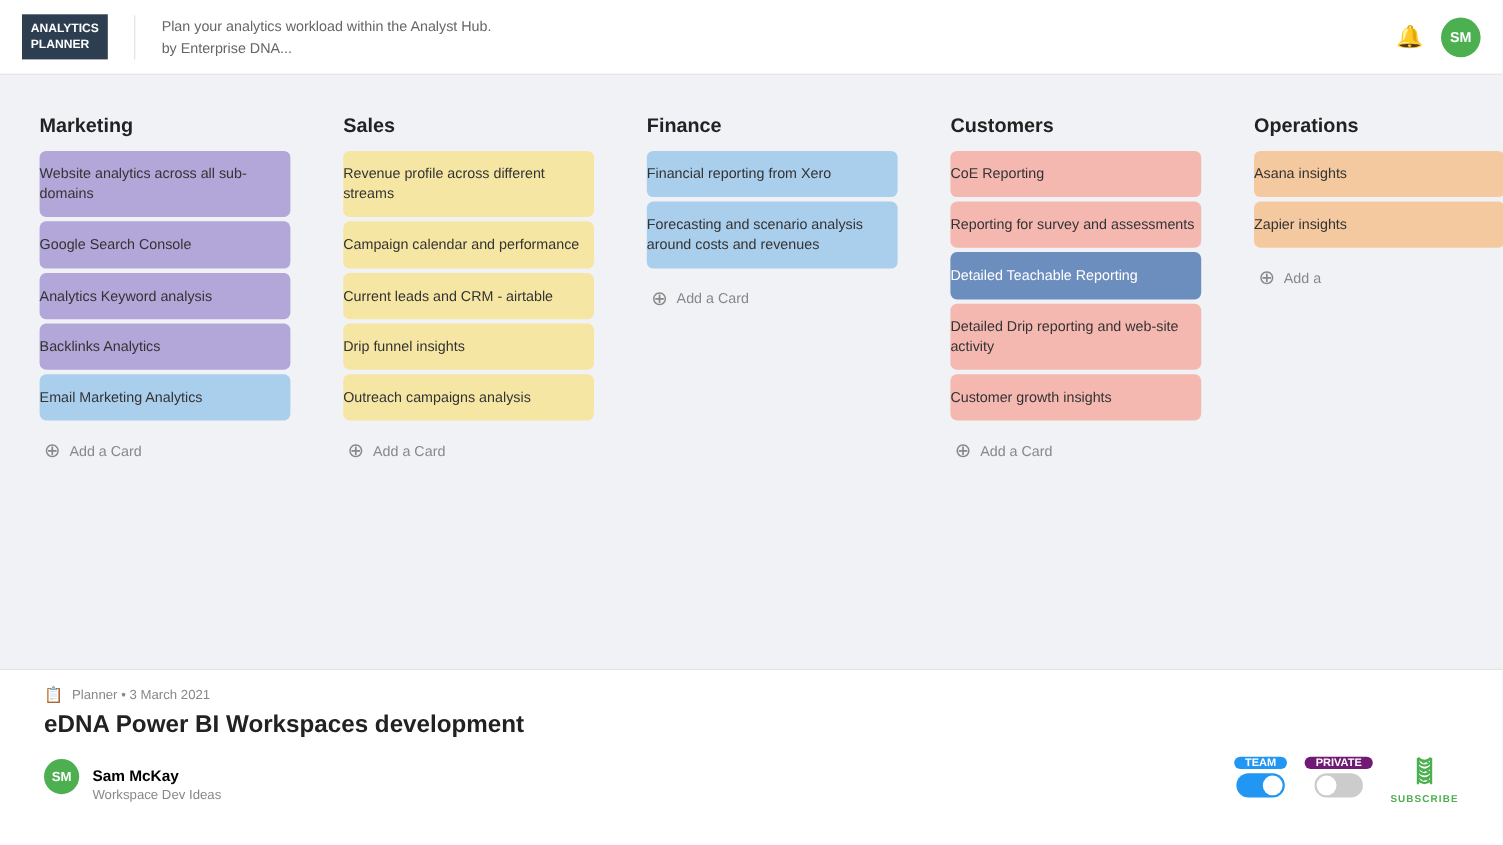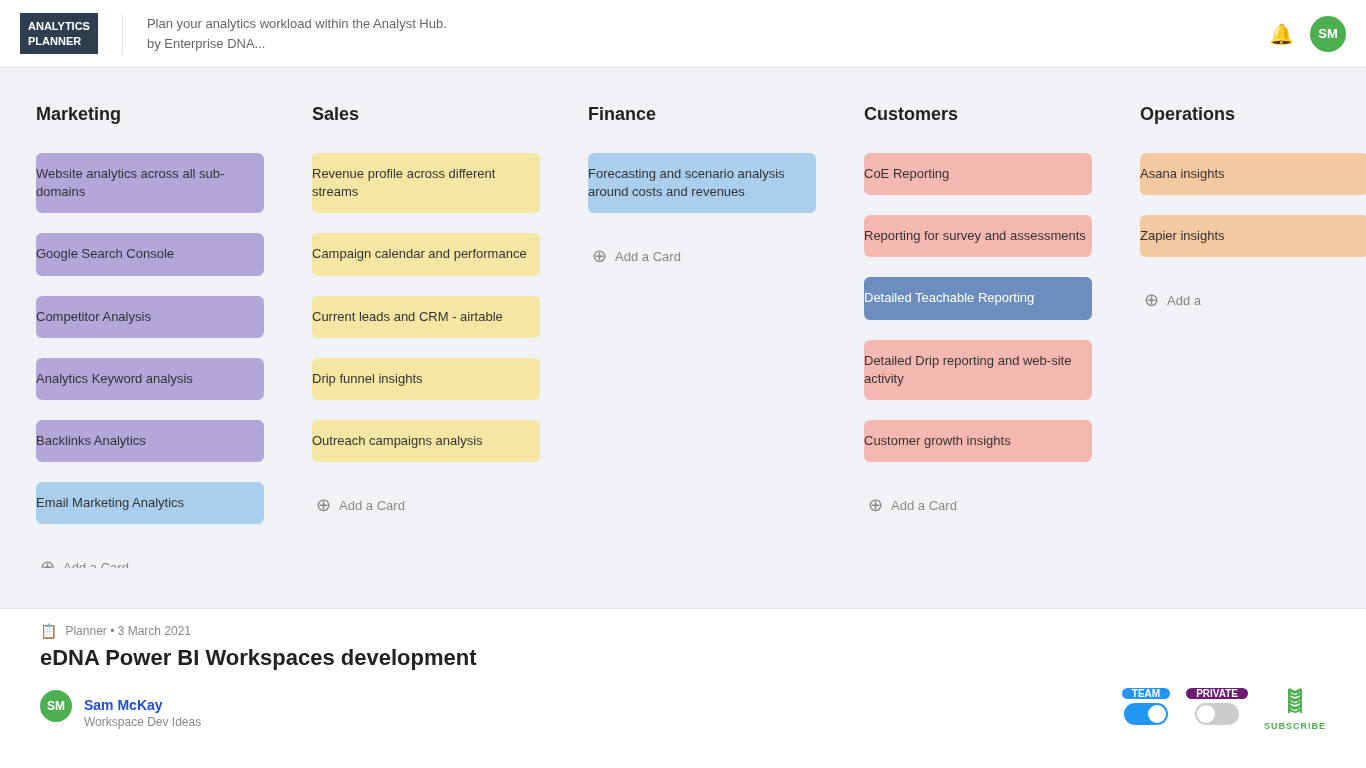--- a/index.html
+++ b/index.html
@@ -17,21 +17,21 @@
     .header-subtitle { font-size: 13px; color: #666; line-height: 1.5; }
     .header-right { margin-left: auto; display: flex; align-items: center; gap: 16px; }
     .bell-icon { font-size: 20px; color: #555; cursor: pointer; }
     .avatar { width: 36px; height: 36px; border-radius: 50%; background: #4caf50; color: #fff; font-size: 13px; font-weight: 700; display: flex; align-items: center; justify-content: center; cursor: pointer; }
 
     
     .main-area { flex: 1; overflow: hidden; display: flex; flex-direction: column; }
     .board-area { flex: 1; overflow-x: auto; overflow-y: hidden; padding: 20px; display: flex; gap: 16px; }
 
     
-    .column { background: #f0f2f5; border-radius: 8px; min-width: 260px; width: 260px; flex-shrink: 0; padding: 16px; display: flex; flex-direction: column; gap: 20px; overflow-y: auto; max-height: 480px; }
+    .column { background: #f0f2f5; border-radius: 8px; min-width: 260px; width: 260px; flex-shrink: 0; padding: 16px; display: flex; flex-direction: column; gap: 4px; overflow-y: auto; max-height: 480px; }
     .column-header { font-size: 18px; font-weight: 700; color: #222; margin-bottom: 8px; }
 
     
     .card { border-radius: 6px; padding: 12px 0; font-size: 13px; font-weight: 500; color: #333; line-height: 1.4; cursor: pointer; }
     .card-purple { background: #b3a6d9; }
     .card-yellow { background: #f5e6a3; }
     .card-blue { background: #aacfed; }
     .card-pink { background: #f5b8b0; }
     .card-salmon { background: #f5c9a0; }
     .card-highlighted { background: #6c8ebf; color: #fff; }
@@ -51,21 +51,21 @@
     .right-scrollbar { width: 14px; background: #f0f2f5; flex-shrink: 0; display: flex; flex-direction: column; }
     .scrollbar-track { background: #e8e8e8; flex: 1; margin: 4px 3px; border-radius: 3px; position: relative; }
 
     
     .bottom-panel { background: #fff; border-top: 1px solid #e0e0e0; padding: 14px 40px 16px; flex-shrink: 0; height: 160px; }
     .bottom-meta { display: flex; align-items: center; gap: 8px; color: #888; font-size: 12px; margin-bottom: 6px; }
     .bottom-meta-icon { font-size: 14px; }
     .bottom-title { font-size: 22px; font-weight: 700; color: #222; margin-bottom: 10px; }
     .bottom-info { display: flex; align-items: center; gap: 12px; }
     .user-avatar-sm { width: 32px; height: 32px; border-radius: 50%; background: #4caf50; color: #fff; font-size: 12px; font-weight: 700; display: flex; align-items: center; justify-content: center; }
-    .user-name { font-size: 14px; font-weight: 600; color: #1d4ed8; margin-top: 14px; }
+    .user-name { font-size: 14px; font-weight: 600; color: #000000; margin-top: 14px; }
     .workspace-label { font-size: 12px; color: #888; margin-top: 2px; }
     .bottom-right { margin-left: auto; display: flex; align-items: center; gap: 16px; }
     .toggle-group { display: flex; flex-direction: column; align-items: center; gap: 4px; }
     .toggle-label { font-size: 10px; font-weight: 700; border-radius: 12px; padding: 0 10px; color: #fff; }
     .toggle-label-team { background: #2196f3; }
     .toggle-label-private { background: #701a75; }
     .toggle-switch { width: 44px; height: 22px; border-radius: 11px; position: relative; cursor: pointer; }
     .toggle-on { background: #2196f3; }
     .toggle-off { background: #ccc; }
     .toggle-knob { width: 18px; height: 18px; background: #fff; border-radius: 50%; position: absolute; top: 2px; }
@@ -97,21 +97,20 @@
   </div>
 </div>
 
 <div class="main-area">
   <div class="board-area" id="board-area">
 
   <div class="column">
         <div class="column-header">Marketing</div>
         <div class="card card-purple">Website analytics across all sub-domains</div>
         <div class="card card-purple">Google Search Console</div>
-        <div class="card card-purple">Competitor Analysis</div>
         <div class="card card-purple">Analytics Keyword analysis</div>
         <div class="card card-purple">Backlinks Analytics</div>
         <div class="card card-blue">Email Marketing Analytics</div>
         <div class="add-card">
           <span class="add-icon">⊕</span>
           <span>Add a Card</span>
         </div>
       </div>
       <div class="column">
         <div class="column-header">Sales</div>
@@ -120,20 +119,21 @@
         <div class="card card-yellow">Current leads and CRM - airtable</div>
         <div class="card card-yellow">Drip funnel insights</div>
         <div class="card card-yellow">Outreach campaigns analysis</div>
         <div class="add-card">
           <span class="add-icon">⊕</span>
           <span>Add a Card</span>
         </div>
       </div>
       <div class="column">
         <div class="column-header">Finance</div>
+        <div class="card card-blue">Financial reporting from Xero</div>
         <div class="card card-blue">Forecasting and scenario analysis around costs and revenues</div>
         <div class="add-card">
           <span class="add-icon">⊕</span>
           <span>Add a Card</span>
         </div>
       </div>
       <div class="column">
         <div class="column-header">Customers</div>
         <div class="card card-pink">CoE Reporting</div>
         <div class="card card-pink">Reporting for survey and assessments</div>

